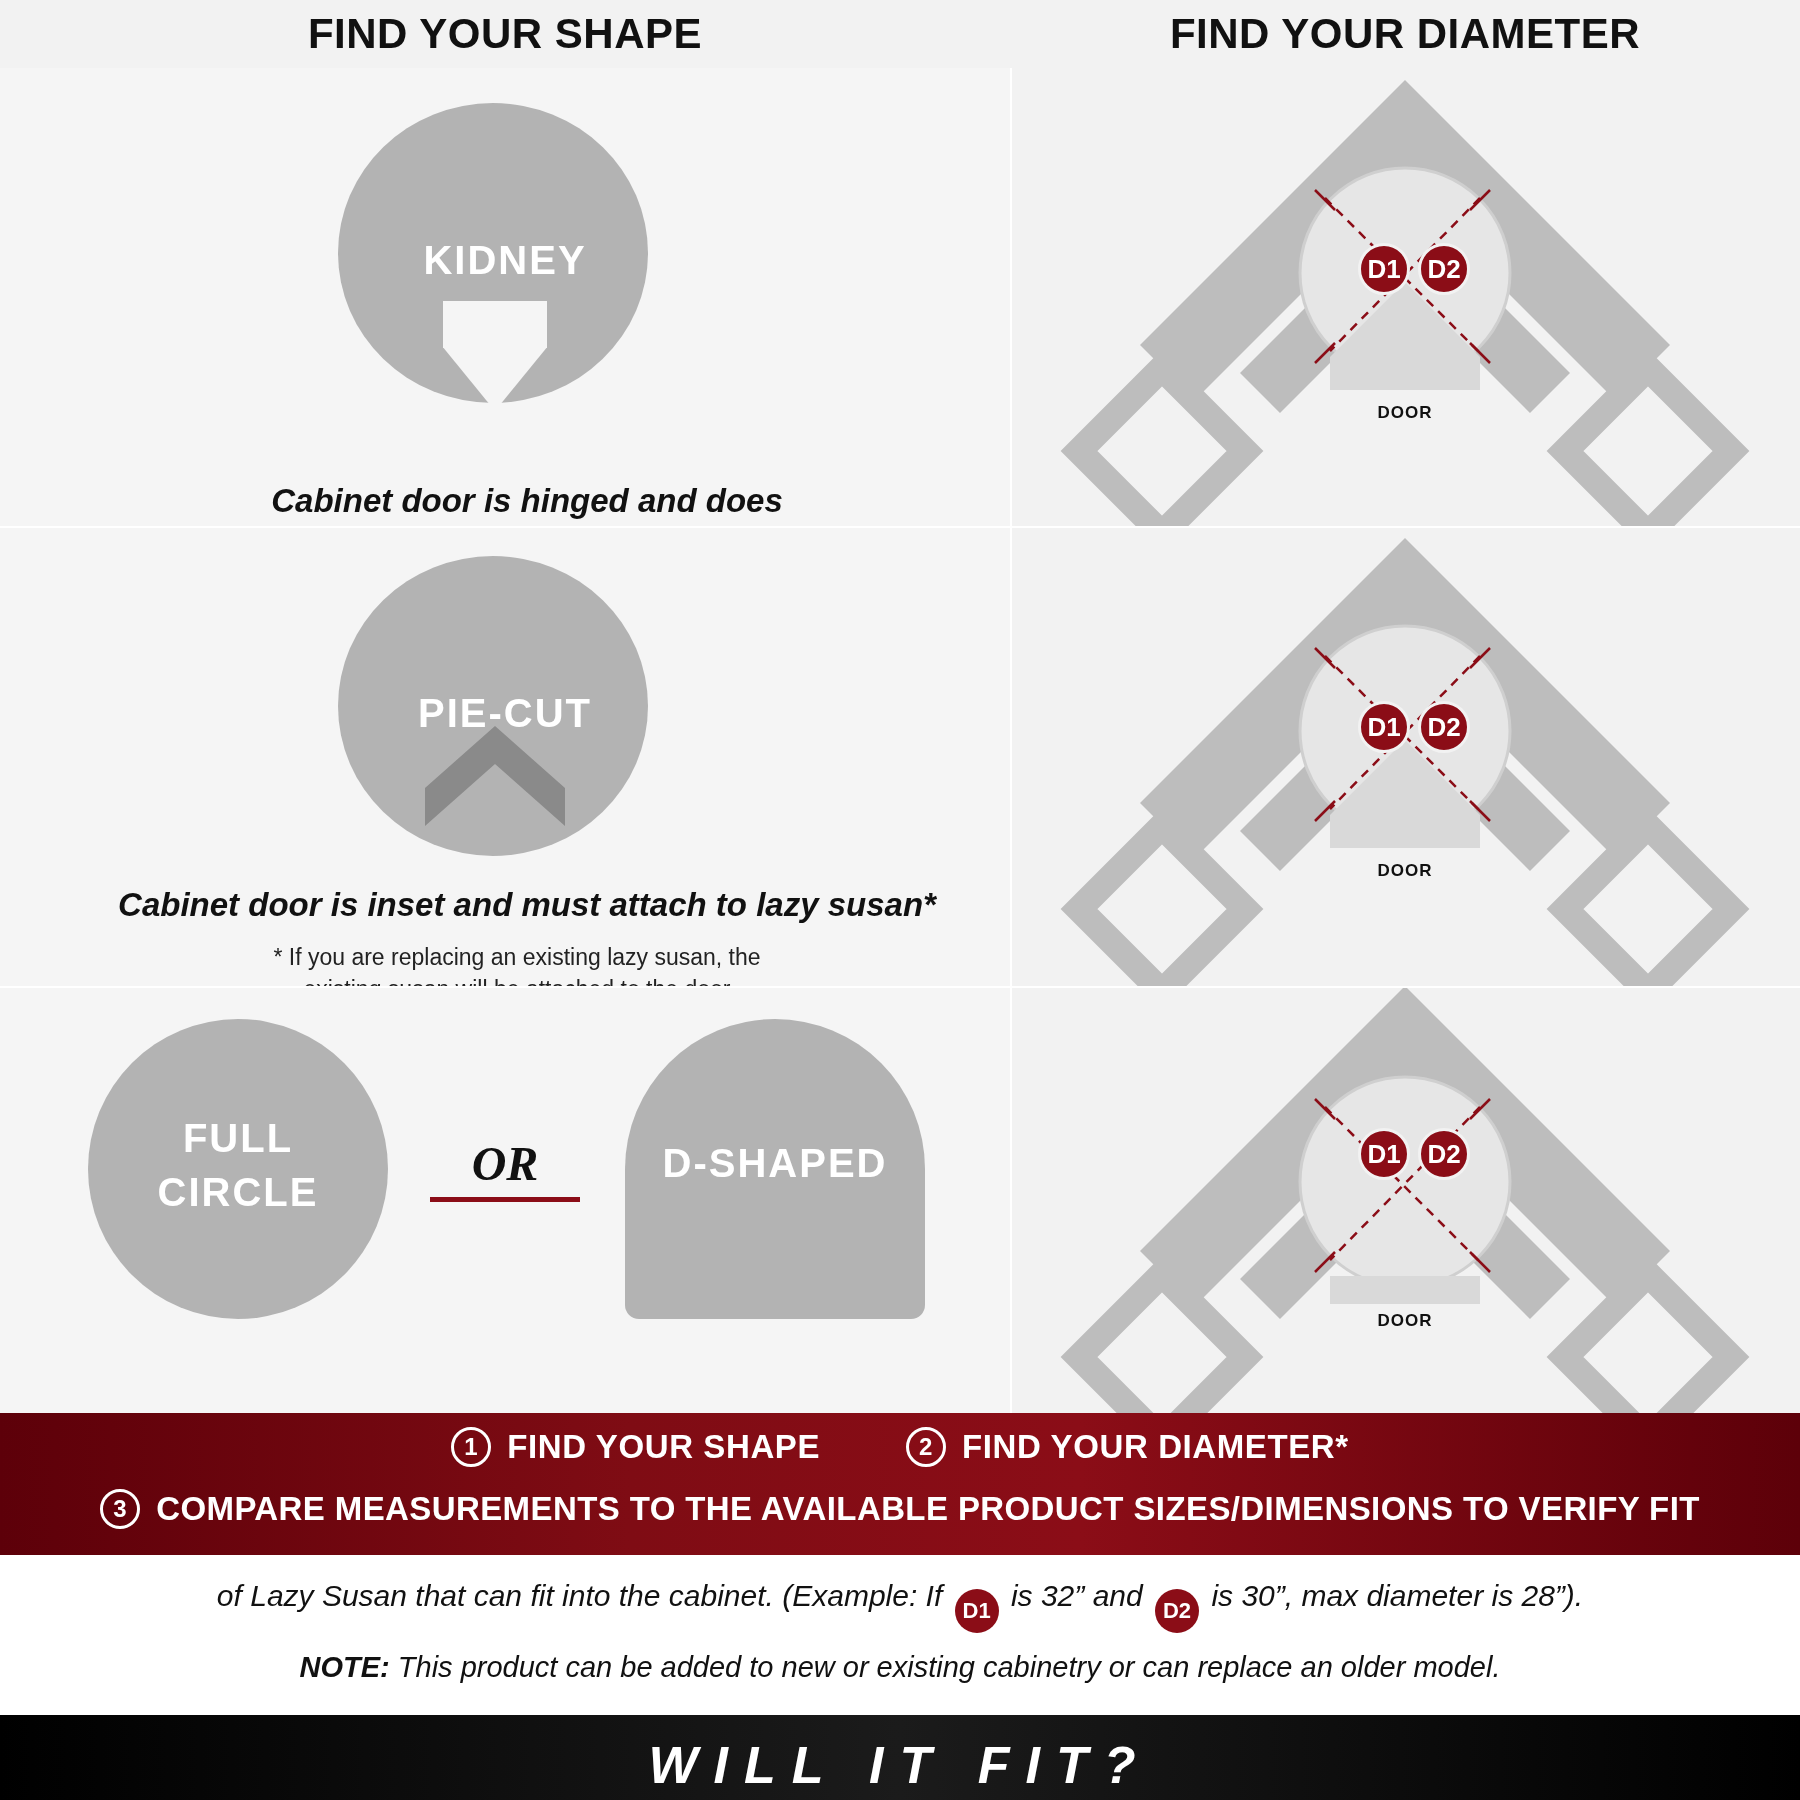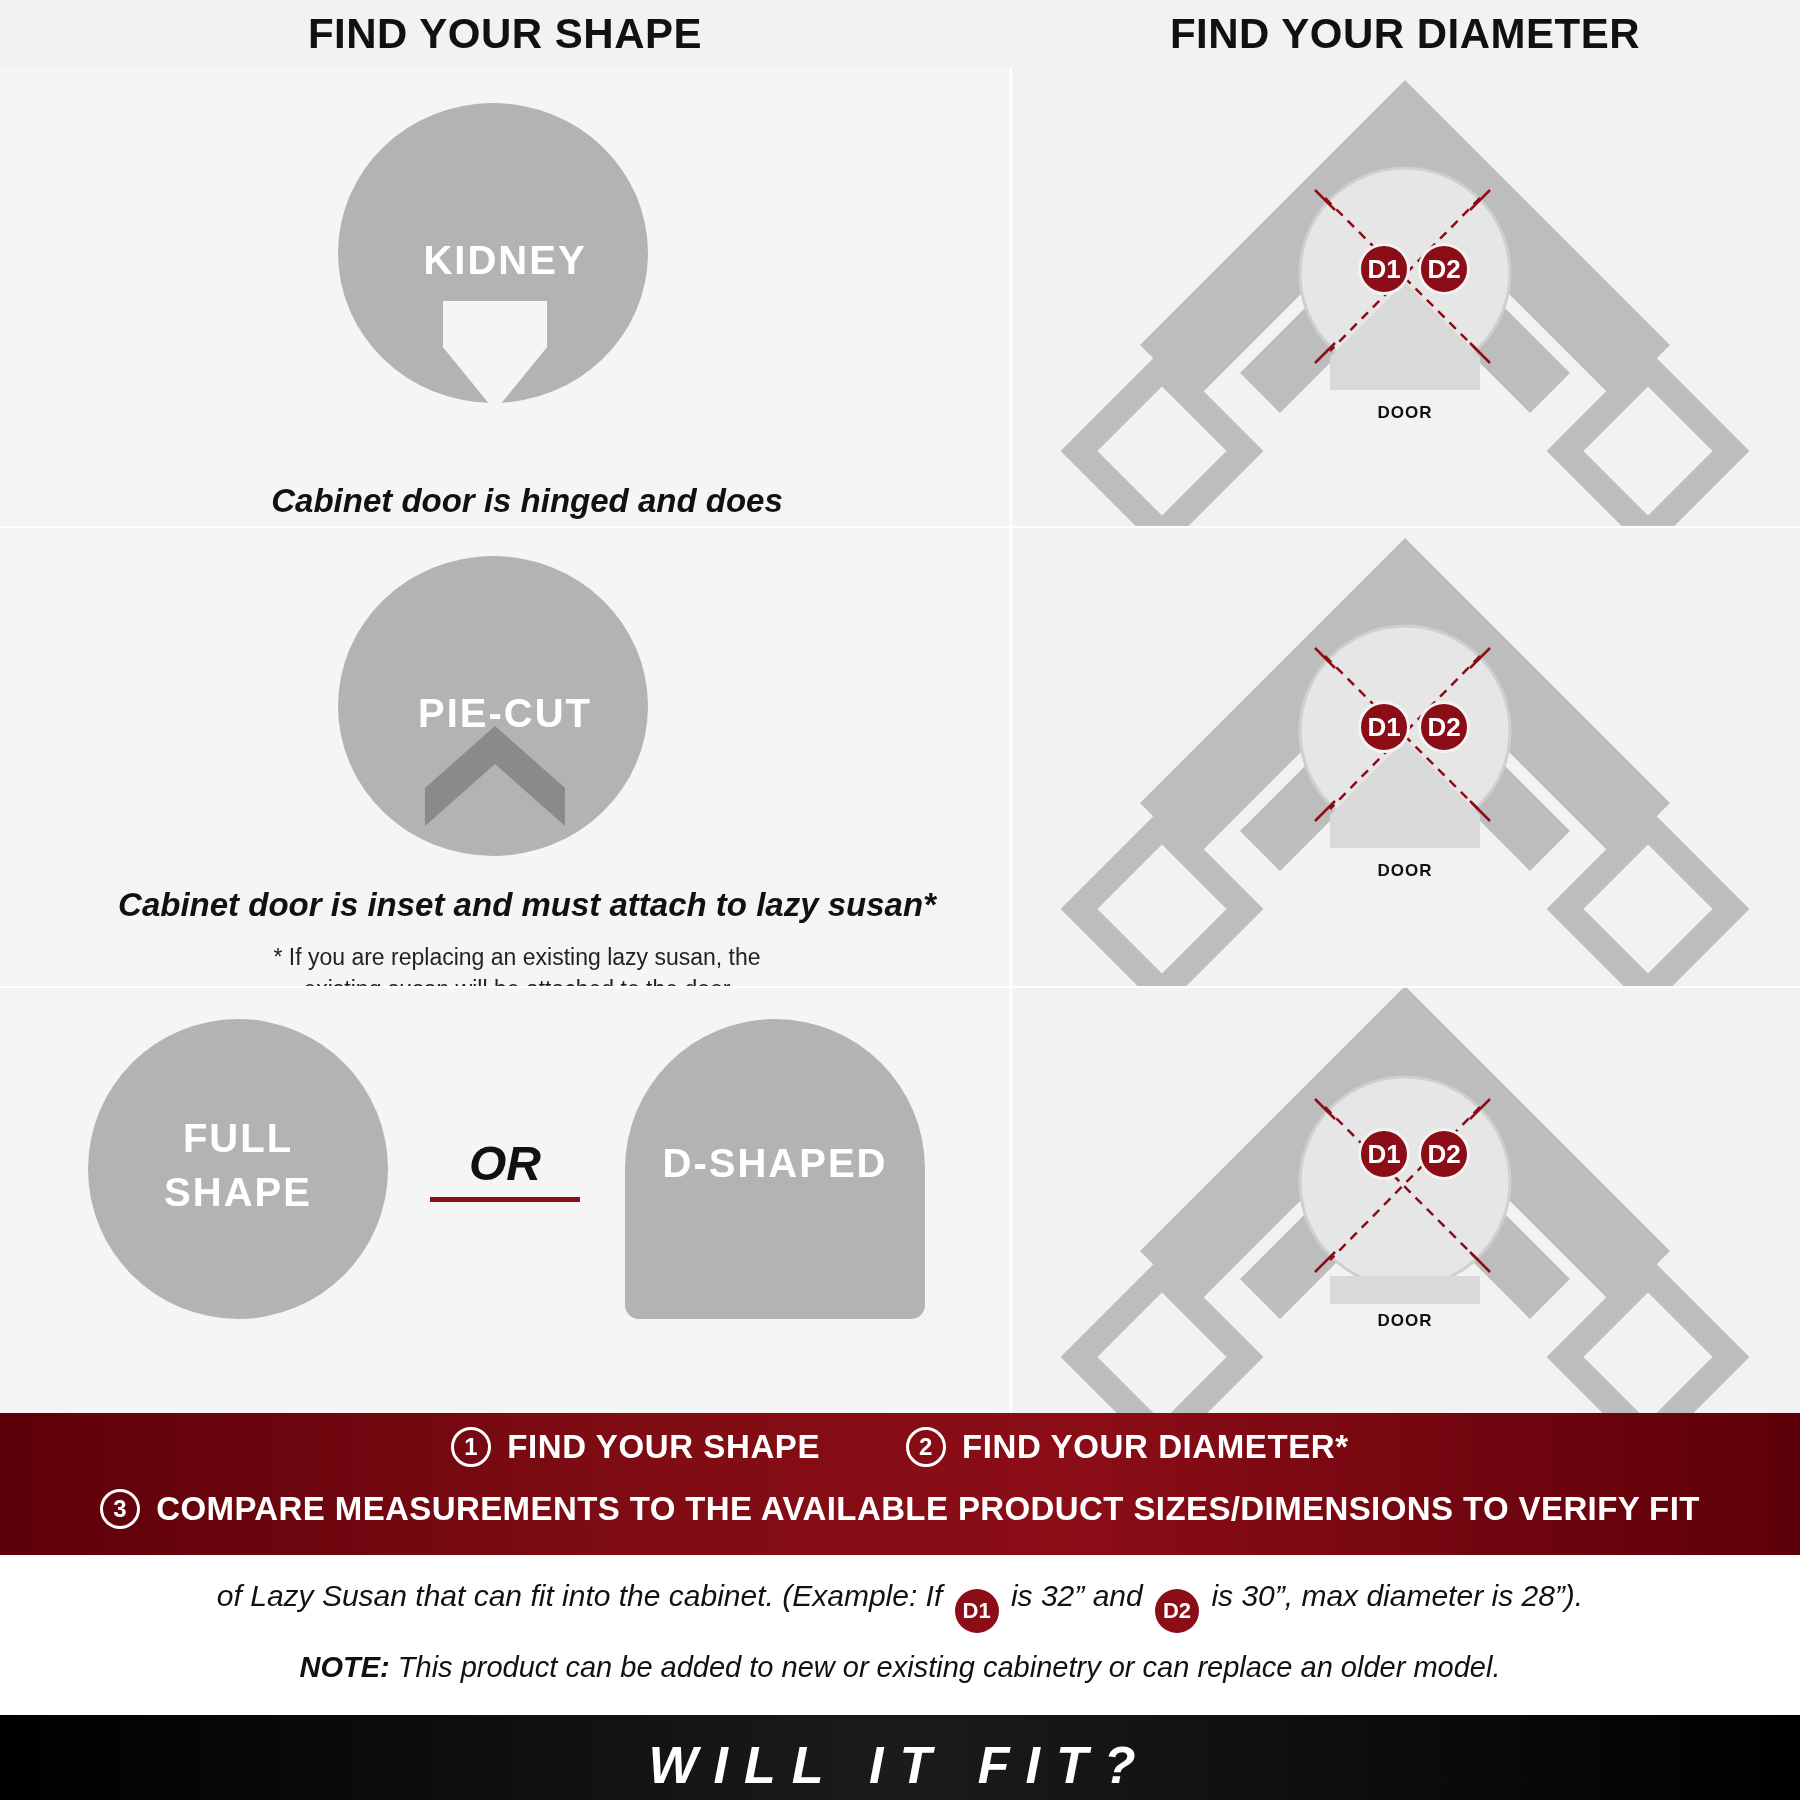--- a/index.html
+++ b/index.html
@@ -89,21 +89,21 @@
     background: #b3b3b3; border-radius: 50%;
   }
   .dshape {
     position: absolute; left: 625px; top: 33px; width: 300px; height: 300px;
     background: #b3b3b3;
     border-radius: 150px 150px 14px 14px;
   }
   .or-word {
     position: absolute; left: 430px; top: 150px; width: 150px; text-align: center;
     font-size: 48px; font-weight: bold; font-style: italic; color: #111;
-    padding-bottom: 6px; border-bottom: 5px solid #8b0d17;
+    padding-bottom: 6px; border-bottom: 5px solid #8b0d17; font-family: Liberation Serif, serif;
   }
 
   
   .diagram { position: absolute; left: 0; top: 0; width: 790px; height: 100%; }
   .door-label {
     position: absolute; text-align: center; font-size: 17px; font-weight: bold;
     letter-spacing: 1px; color: #111;
   }
   .dbadge {
     position: absolute; width: 52px; height: 52px; border-radius: 50%;
@@ -261,21 +261,21 @@
           <div class="door-label" style="left:340px; top:335px; width:110px;">DOOR</div>
         </div>
       </div>
     </div>
 
     <div class="row row3">
       <div class="cell-left">
         <div class="shape-wrap">
           <div class="fullcircle"></div>
           <div class="shape-label" style="left:88px; top:125px; width:300px; white-space:pre-line; line-height:54px;">FULL
-SHAPE</div>
+CIRCLE</div>
           <div class="or-word">OR</div>
           <div class="dshape"></div>
           <div class="shape-label" style="left:625px; top:155px; width:300px;">D-SHAPED</div>
         </div>
       </div>
       <div class="cell-right">
         <div class="diagram">
           <svg width="790" height="427" viewBox="0 0 790 427">
             <g fill="#bdbdbd">
               <polygon points="395,0 660,265 605,320 395,110 185,320 130,265"></polygon>

